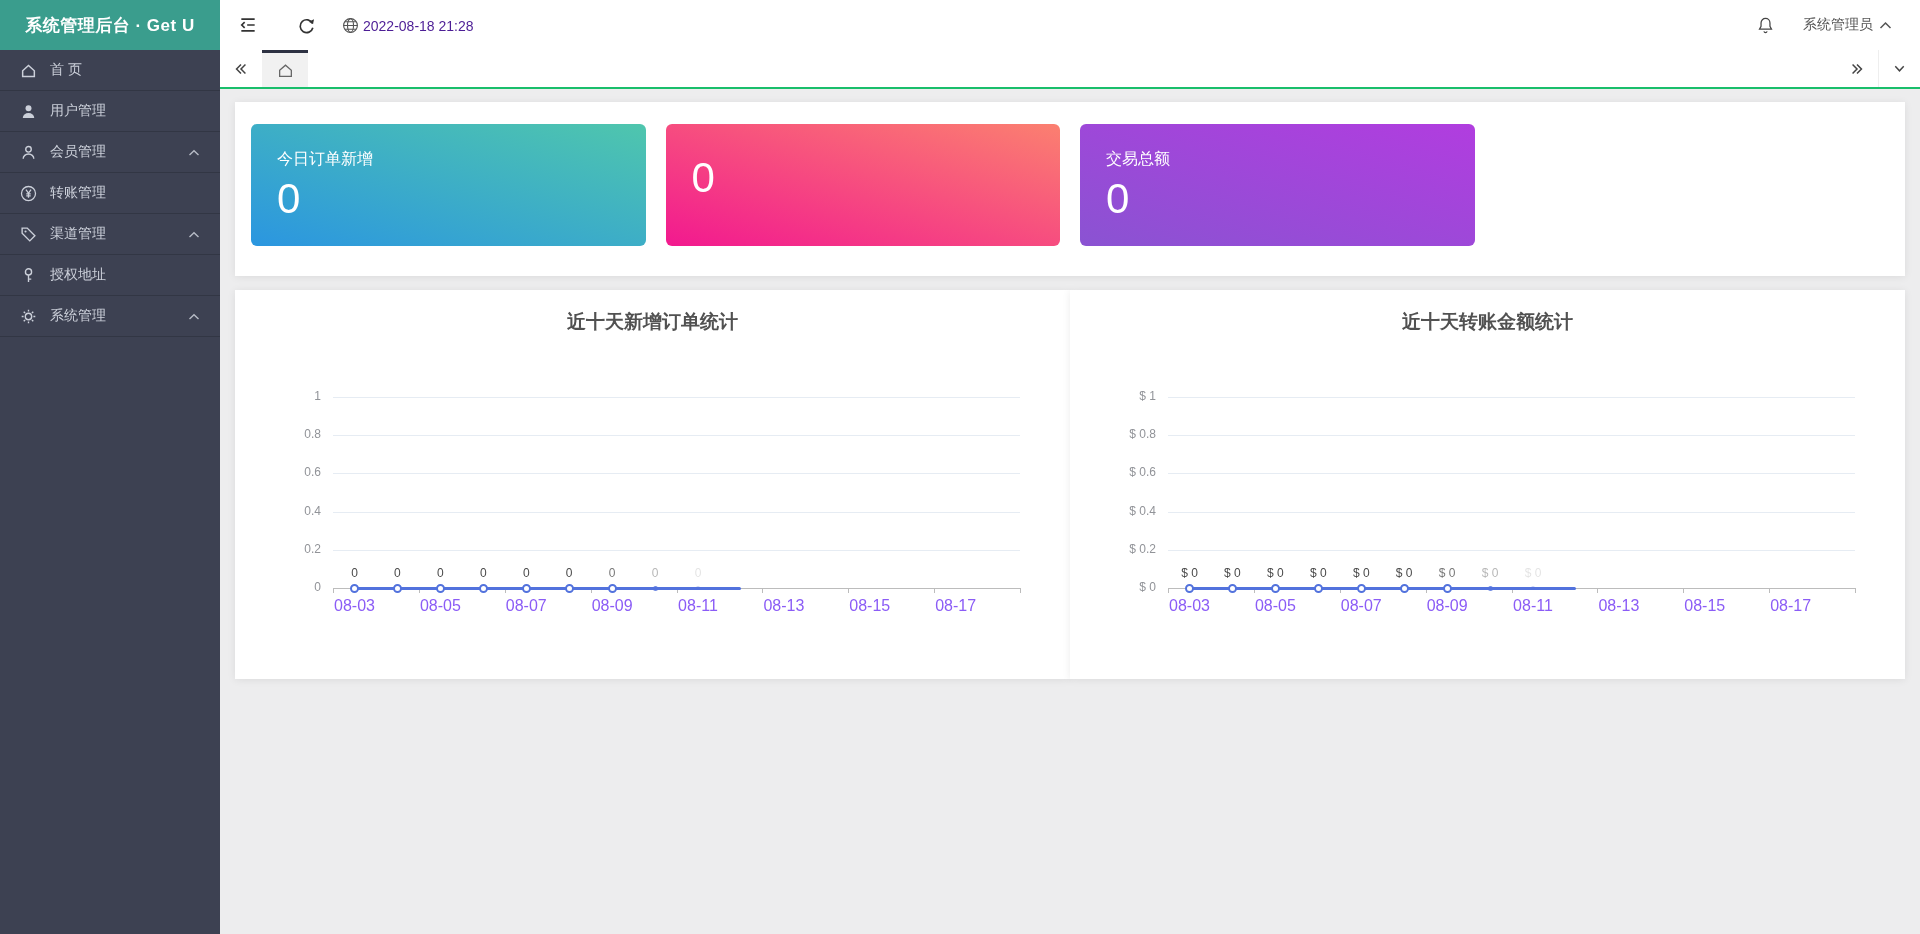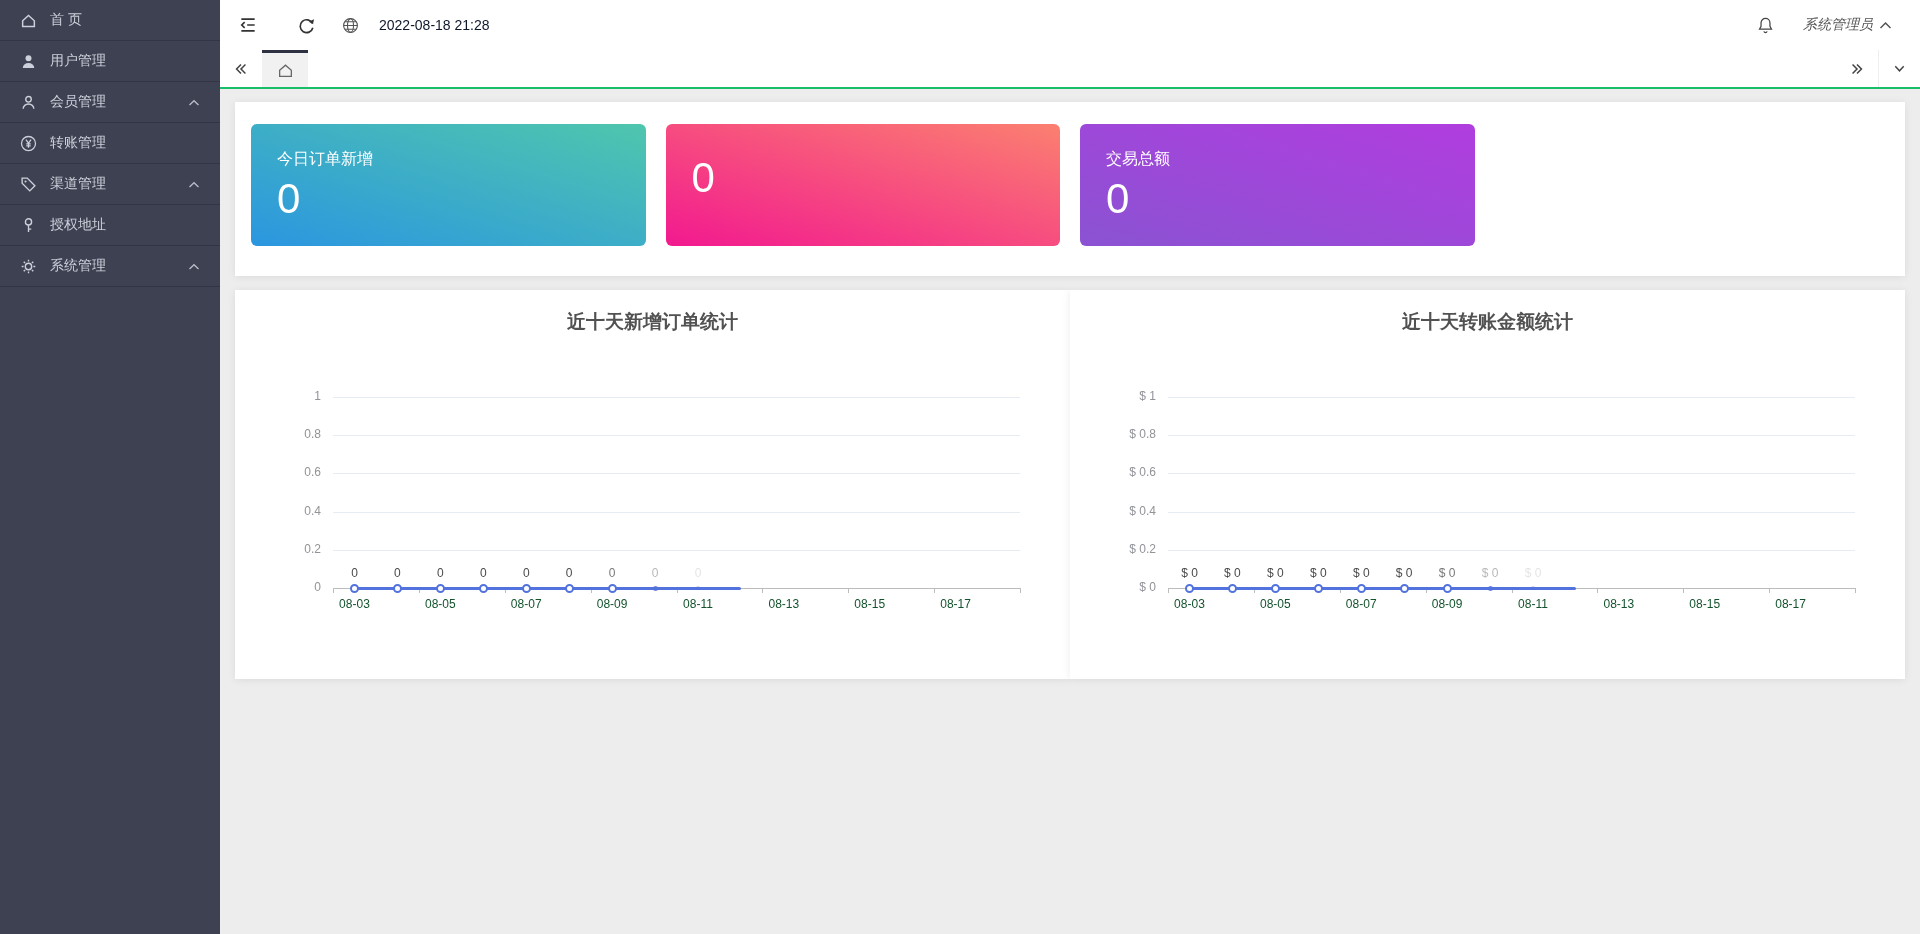--- a/index.html
+++ b/index.html
@@ -18,25 +18,25 @@
   .menu-item .mi-icon { width:17px; height:17px; margin-right:13px; flex:0 0 auto;
     display:flex; align-items:center; justify-content:center; }
   .menu-item svg { stroke:#ccd0da; }
   .menu-item .chev { margin-left:auto; opacity:.85; }
 
   
   .topbar { position:absolute; left:220px; top:0; right:0; height:50px;
     background:#fff; display:flex; align-items:center; }
   .tb-icon { width:44px; height:50px; display:flex; align-items:center;
     justify-content:center; cursor:pointer; color:#333; }
-  .tb-time { display:flex; align-items:center; gap:20px; color:#0f172a;
+  .tb-time { display:flex; align-items:flex-end; gap:4px; color:#4c1d95;
     font-size:14px; margin-left:14px; }
   .tb-spacer { flex:1; }
   .tb-user { display:flex; align-items:center; gap:6px; color:#555;
-    font-size:14px; margin:0 28px 0 16px; cursor:pointer;font-style:italic; }
+    font-size:14px; margin:0 28px 0 16px; cursor:pointer; }
 
   
   .tabbar { position:absolute; left:220px; top:50px; right:0; height:39px;
     background:#fff; border-bottom:2px solid #19be6b; display:flex;
     align-items:stretch; }
   .tab-arrow { width:42px; display:flex; align-items:center; justify-content:center;
     color:#444; cursor:pointer; }
   .tab-home { width:46px; background:#f1f1f1; border-top:3px solid #2d3142;
     display:flex; align-items:center; justify-content:center; cursor:pointer; }
   .tab-fill { flex:1; }
@@ -58,31 +58,32 @@
     grid-template-columns:1fr 1fr; }
   .chart-panel { height:389px; padding:20px 0 0 0; }
   .chart-title { text-align:center; font-size:19px; font-weight:bold;
     color:#515151; line-height:24px; margin-bottom:4px; }
   .plot { position:relative; height:341px; width:100%; }
   .plot .gridline { position:absolute; height:1px; background:#e6ecf3; }
   .plot .axisline { position:absolute; height:1px; background:#bcbcbc; }
   .plot .ytick-label { position:absolute; font-size:12px; color:#919398;
     text-align:right; }
   .plot .xtick { position:absolute; width:1px; height:5px; background:#bcbcbc; }
-  .plot .xtick-label { position:absolute; font-size:12px; color:#14532d;
+  .plot .xtick-label { position:absolute; font-size:16px; color:#8b5cf6;
     text-align:center; }
   .plot .dataline { position:absolute; height:3px; border-radius:2px; }
   .plot .marker { position:absolute; border-radius:50%; background:#fff; }
   .plot .point-label { position:absolute; font-size:12px; color:#4a4a4a;
     text-align:center; }
 </style>
 </head>
 <body>
 
 <aside class="sidebar">
+  <div class="side-header">系统管理后台 · Get U</div>
   <nav>
 
     <div class="menu-item">
       <span class="mi-icon">
         <svg width="17" height="17" viewBox="0 0 16 16" fill="none" stroke-width="1.4">
             <path d="M2.5 8.2 L8 3.3 L13.5 8.2 V13.6 H2.5 Z"></path>
           </svg>
       </span>
       <span>首 页</span>
     </div>

